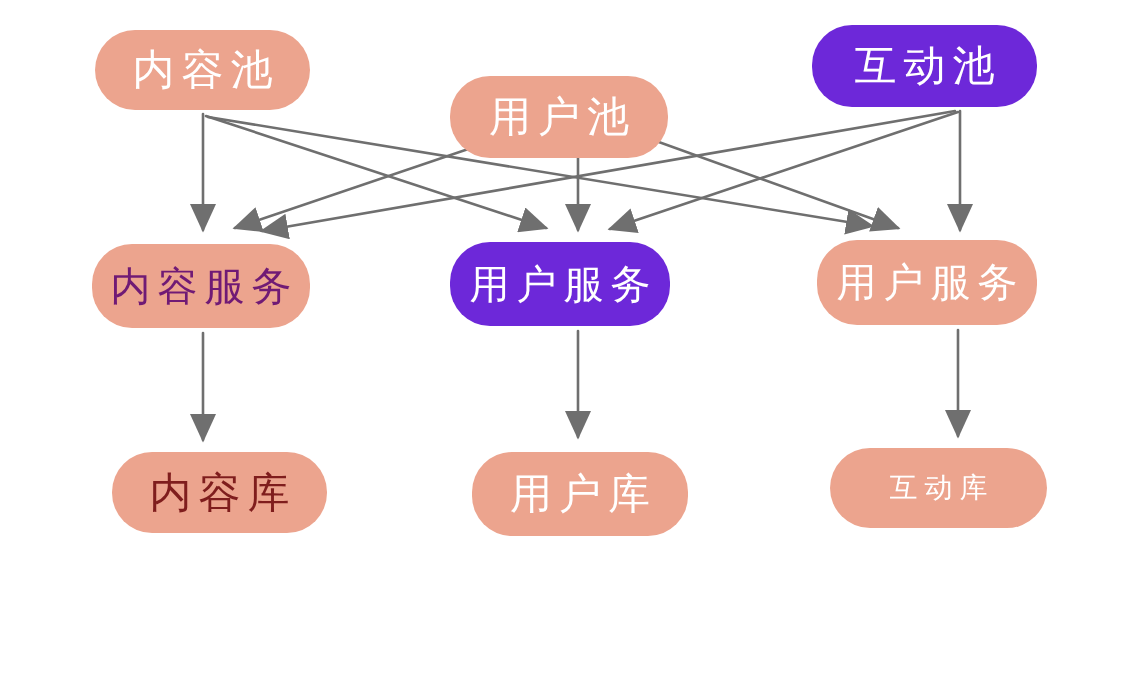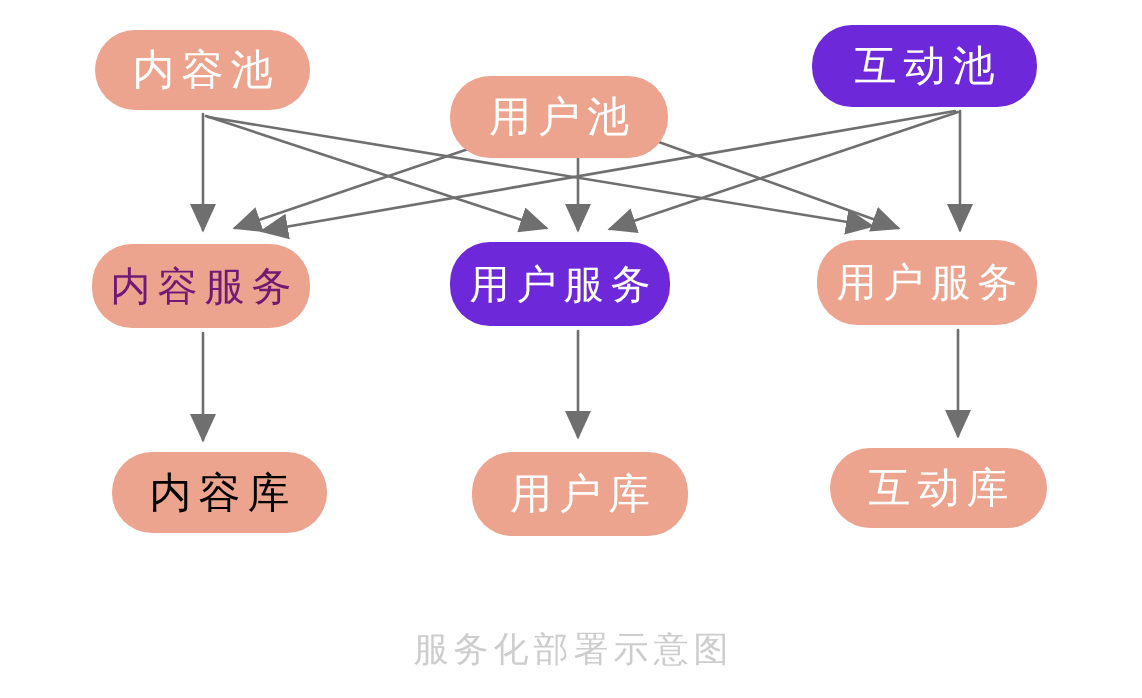--- a/index.html
+++ b/index.html
@@ -72,18 +72,17 @@
         <line x1="958" y1="330" x2="958" y2="436" stroke="#6f6f6f" stroke-width="2.6" stroke-linecap="round" marker-end="url(#arrowhead)"></line>
       </g>
   </svg>
   <div id="nodes-layer">
       <div class="node" style="left: 95px; top: 30px; width: 215px; height: 80px; font-size: 42px; background: rgb(236, 164, 142); color: rgb(255, 255, 255);">内容池</div>
       <div class="node" style="left: 450px; top: 28px; width: 218px; height: 82px; font-size: 42px; background: rgb(236, 164, 142); color: rgb(255, 255, 255); margin-top: 48px;">用户池</div>
       <div class="node" style="left: 812px; top: 25px; width: 225px; height: 82px; font-size: 42px; background: #6d28d9; color: rgb(255, 255, 255);">互动池</div>
       <div class="node" style="left: 92px; top: 244px; width: 218px; height: 84px; font-size: 40px; background: rgb(236, 164, 142); color: #701a75;">内容服务</div>
       <div class="node" style="left: 450px; top: 242px; width: 220px; height: 84px; font-size: 40px; background: #6d28d9; color: rgb(255, 255, 255);">用户服务</div>
       <div class="node" style="left: 817px; top: 240px; width: 220px; height: 85px; font-size: 40px; background: rgb(236, 164, 142); color: rgb(255, 255, 255);">用户服务</div>
-      <div class="node" style="left: 112px; top: 452px; width: 215px; height: 81px; font-size: 42px; background: rgb(236, 164, 142); color: #000000;">内容库</div>
+      <div class="node" style="left: 112px; top: 452px; width: 215px; height: 81px; font-size: 42px; background: rgb(236, 164, 142); color: #7f1d1d;">内容库</div>
       <div class="node" style="left: 472px; top: 452px; width: 216px; height: 84px; font-size: 42px; background: rgb(236, 164, 142); color: rgb(255, 255, 255);">用户库</div>
-      <div class="node" style="left: 830px; top: 448px; width: 217px; height: 80px; font-size: 42px; background: rgb(236, 164, 142); color: rgb(255, 255, 255);">互动库</div>
+      <div class="node" style="left: 830px; top: 448px; width: 217px; height: 80px; font-size: 28px; background: rgb(236, 164, 142); color: rgb(255, 255, 255);">互动库</div>
     </div>
-  <div id="caption" style="color: rgb(205, 205, 205);">服务化部署示意图</div>
 </div>
 
 </body></html>

